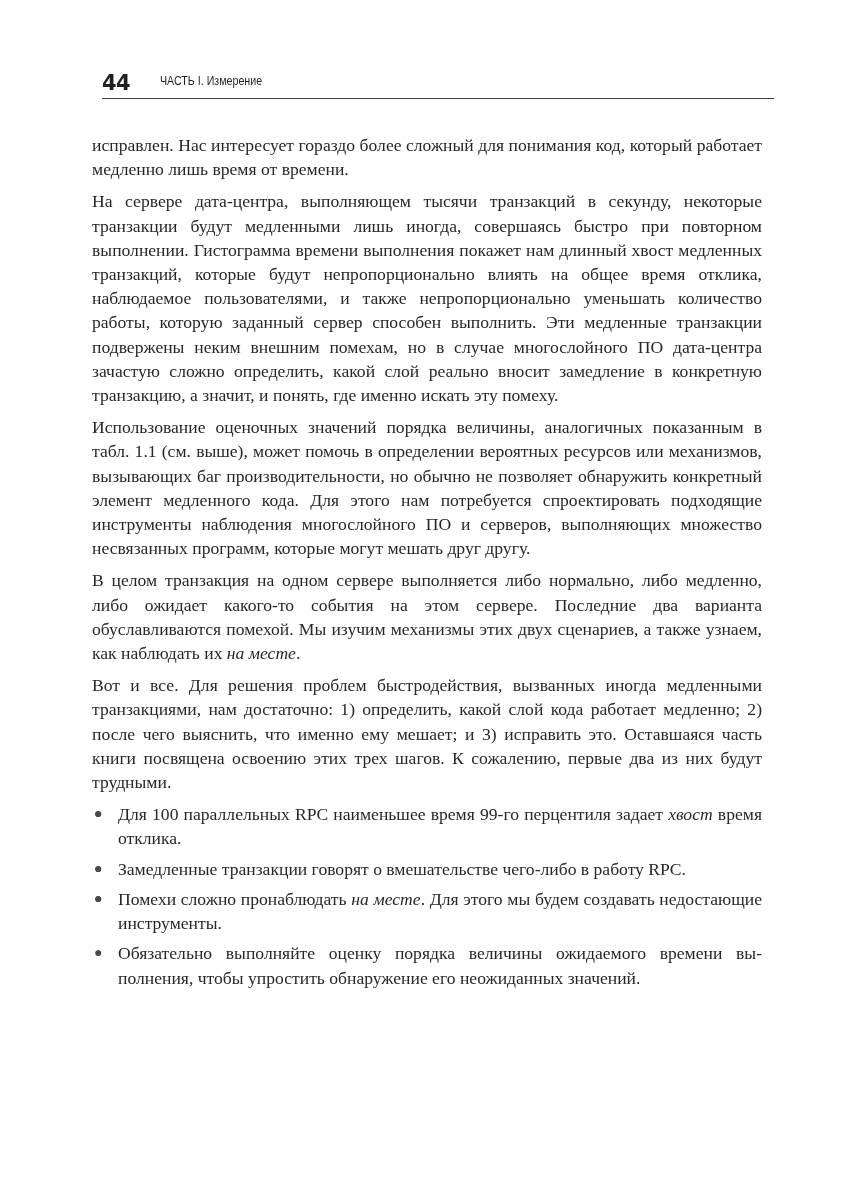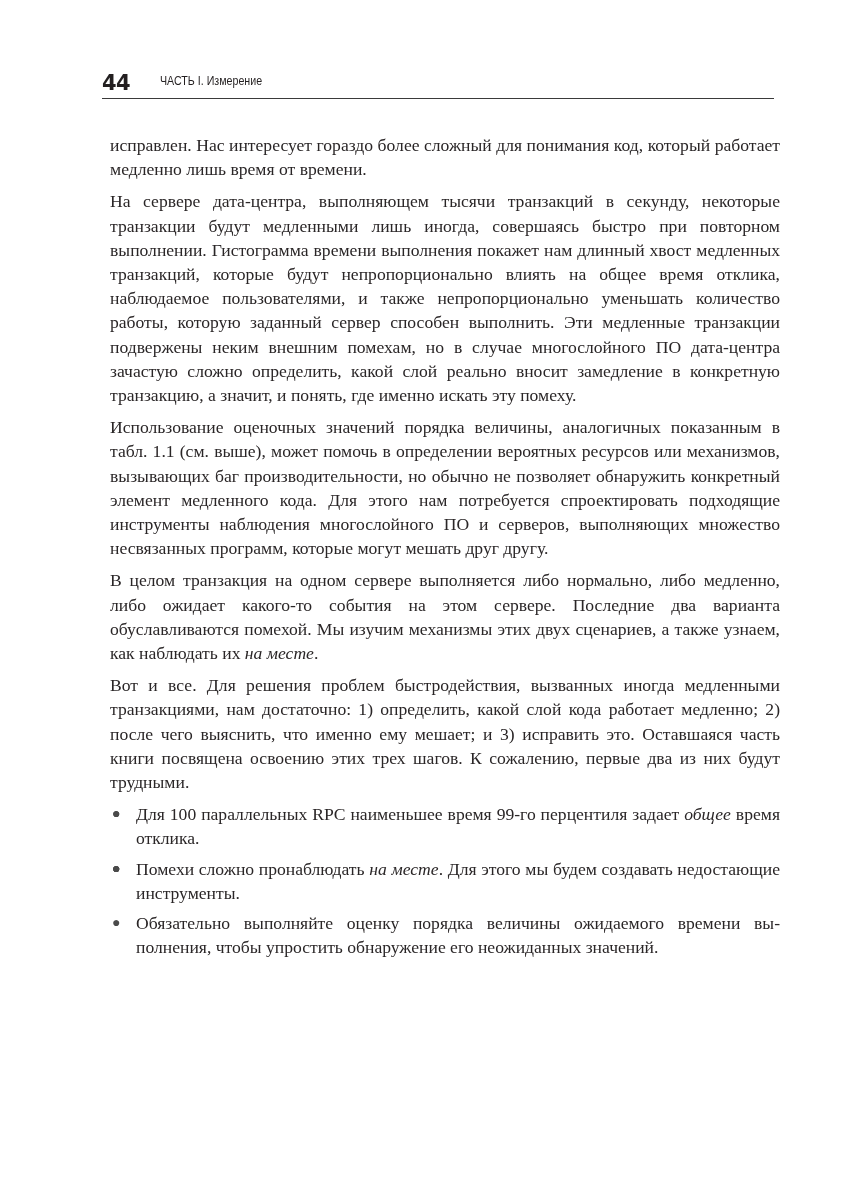--- a/index.html
+++ b/index.html
@@ -38,21 +38,21 @@
       top: 3px;
       font-family: "Liberation Sans", sans-serif;
       font-size: 13px;
       color: #231f20;
       transform: scaleX(0.82);
       transform-origin: left center;
       white-space: nowrap;
     }
     .content {
       position: absolute;
-      left: 110px;
+      left: 92px;
       top: 133px;
       width: 670px;
       font-family: "Liberation Serif", serif;
       font-size: 17.6px;
       line-height: 24.2px;
       color: #2a2627;
     }
     .content p {
       margin: 0 0 8px 0;
       text-align: justify;
@@ -94,20 +94,20 @@
 <div class="content">
   <div id="paragraphs">
       <p class="first"><span>исправлен. Нас интересует гораздо более сложный для понимания код, который работает медленно лишь время от времени.</span></p>
       <p><span>На сервере дата-центра, выполняющем тысячи транзакций в секунду, некоторые транзакции будут медленными лишь иногда, совершаясь быстро при повторном выполнении. Гистограмма времени выполнения покажет нам длинный хвост мед­ленных транзакций, которые будут непропорционально влиять на общее время отклика, наблюдаемое пользователями, и также непропорционально уменьшать количество работы, которую заданный сервер способен выполнить. Эти медленные транзакции подвержены неким внешним помехам, но в случае многослойного ПО дата-центра зачастую сложно определить, какой слой реально вносит замедление в конкретную транзакцию, а значит, и понять, где именно искать эту помеху.</span></p>
       <p><span>Использование оценочных значений порядка величины, аналогичных показанным в табл. 1.1 (см. выше), может помочь в определении вероятных ресурсов или меха­низмов, вызывающих баг производительности, но обычно не позволяет обнаружить конкретный элемент медленного кода. Для этого нам потребуется спроектировать подходящие инструменты наблюдения многослойного ПО и серверов, выполня­ющих множество несвязанных программ, которые могут мешать друг другу.</span></p>
       <p><span>В целом транзакция на одном сервере выполняется либо нормально, либо мед­ленно, либо ожидает какого-то события на этом сервере. Последние два варианта обуславливаются помехой. Мы изучим механизмы этих двух сценариев, а также узнаем, как наблюдать их </span><em>на месте</em><span>.</span></p>
       <p><span>Вот и все. Для решения проблем быстродействия, вызванных иногда медленными транзакциями, нам достаточно: 1) определить, какой слой кода работает медленно; 2) после чего выяснить, что именно ему мешает; и 3) исправить это. Оставшаяся часть книги посвящена освоению этих трех шагов. К сожалению, первые два из них будут трудными.</span></p>
     </div>
   <ul class="summary" id="bullets">
       <li><span class="bullet">●</span></li>
-      <li><span class="bullet">●</span><span>Для 100 параллельных RPC наименьшее время 99-го перцентиля задает </span><em>общее</em><span> время отклика.</span></li>
+      <li><span class="bullet">●</span><span>Для 100 параллельных RPC наименьшее время 99-го перцентиля задает </span><em>хвост</em><span> время отклика.</span></li>
       <li><span class="bullet">●</span></li>
-      <li><span class="bullet">●</span></li>
+      <li><span class="bullet">●</span><span>Замедленные транзакции говорят о вмешательстве чего-либо в работу RPC.</span></li>
       <li><span class="bullet">●</span></li>
       <li><span class="bullet">●</span><span>Помехи сложно пронаблюдать </span><em>на месте</em><span>. Для этого мы будем создавать недо­стающие инструменты.</span></li>
       <li><span class="bullet">●</span><span>Обязательно выполняйте оценку порядка величины ожидаемого времени вы­полнения, чтобы упростить обнаружение его неожиданных значений.</span></li>
     </ul>
 </div>
 
 </body></html>

